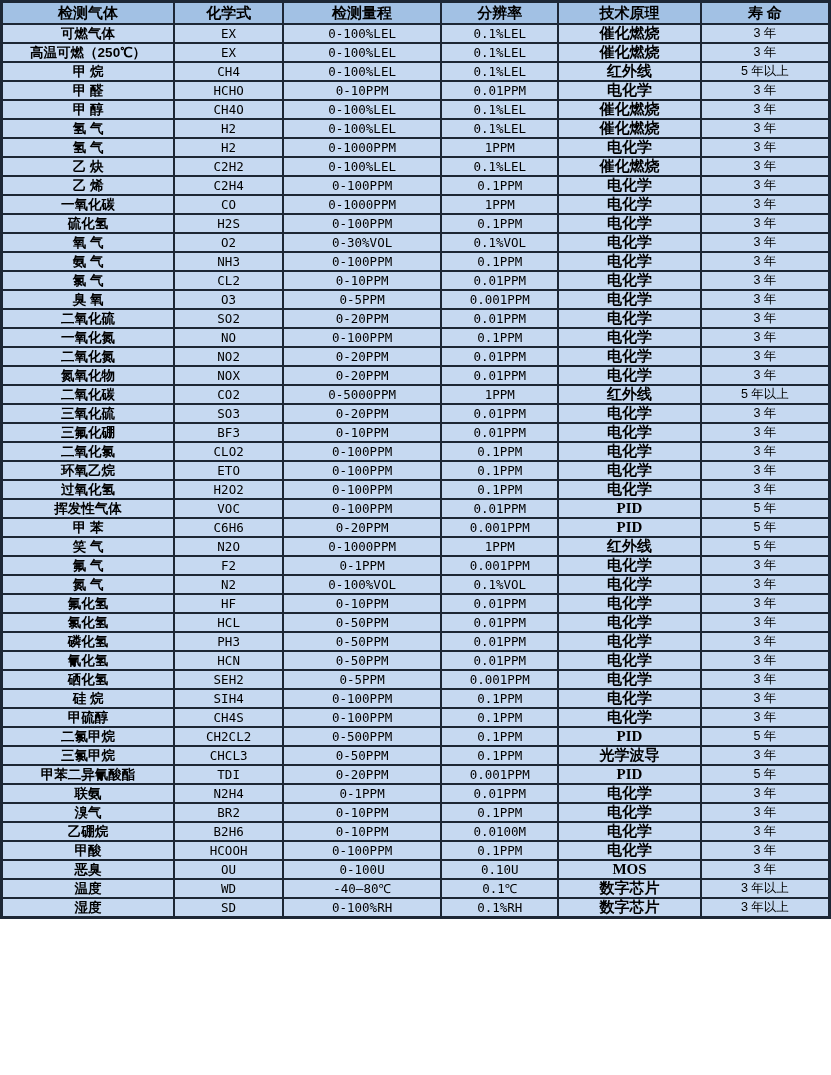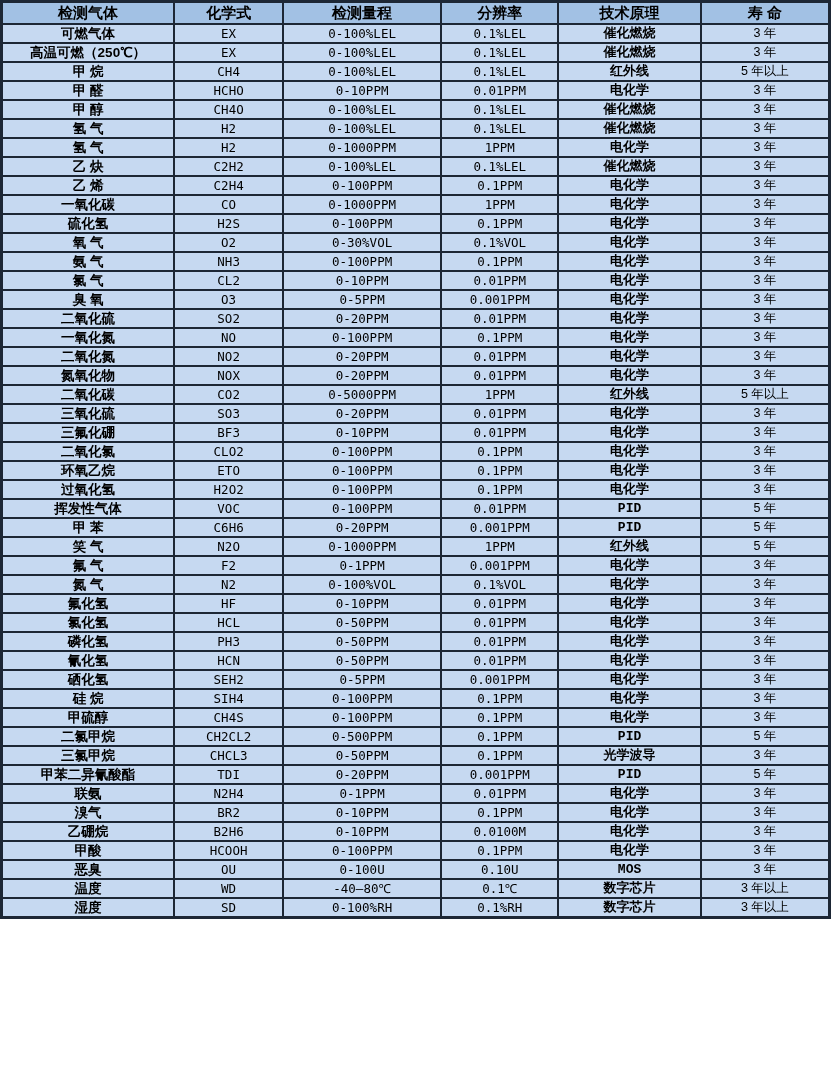--- a/index.html
+++ b/index.html
@@ -28,31 +28,31 @@
     vertical-align: middle;
     padding: 0;
     height: 17px;
     line-height: 17px;
     overflow: hidden;
     white-space: nowrap;
     color: var(--text-color);
   }
   .gas-table thead th {
     background: var(--header-bg);
-    font-family: Liberation Sans, sans-serif;
+    font-family: Liberation Serif, serif;
     font-size: 15px;
     font-weight: 700;
     height: 20px;
     line-height: 20px;
   }
   .gas-table td { background: var(--row-bg); }
   
   .col-0 { font-family: "Liberation Sans", sans-serif; font-size: 13.5px; font-weight: 600; }
   .col-1, .col-2, .col-3 { font-family: "DejaVu Sans Mono", monospace; font-size: 12.5px; font-weight: 400; }
-  .col-4 { font-family: Liberation Mono, monospace; font-size: 13px; font-weight: 600; }
+  .col-4 { font-family: Liberation Serif, serif; font-size: 15px; font-weight: 600; }
   .col-5 { font-family: "Liberation Sans", sans-serif; font-size: 12.5px; font-weight: 500; }
 </style>
 </head>
 <body>
 
 <table class="gas-table">
   <thead>
     <tr>
         <th class="col-0" style="width: 165px;">检测气体</th>
         <th class="col-1" style="width: 104px;">化学式</th>

